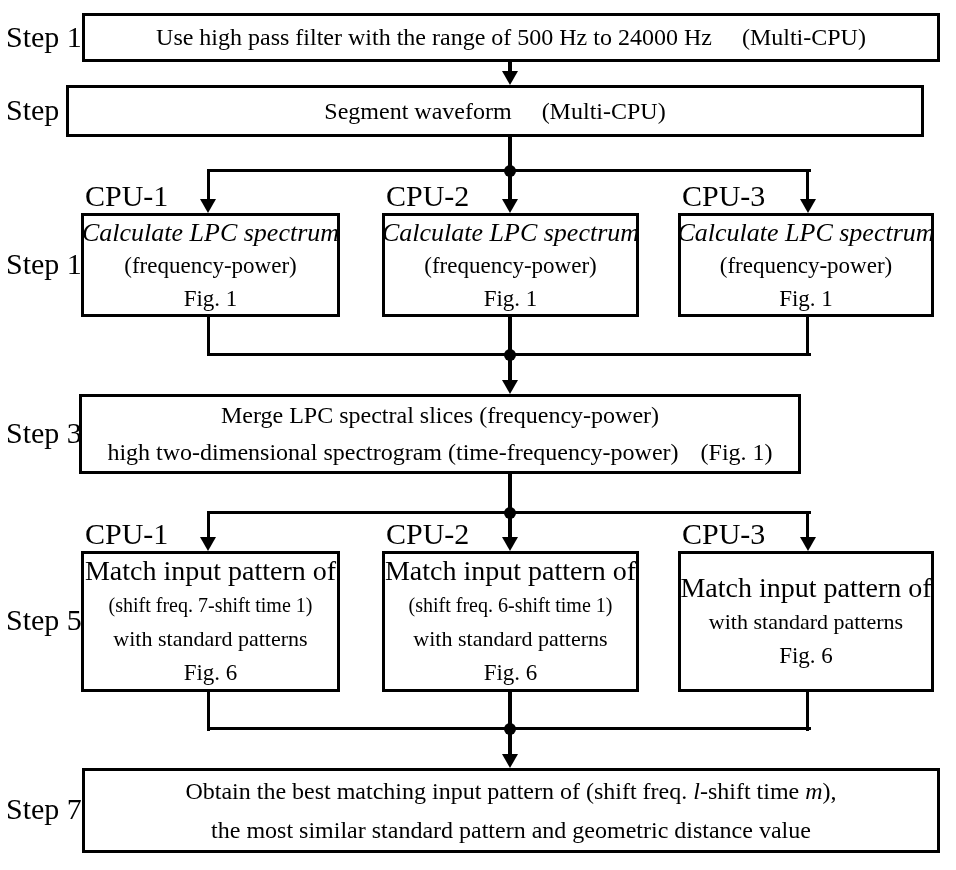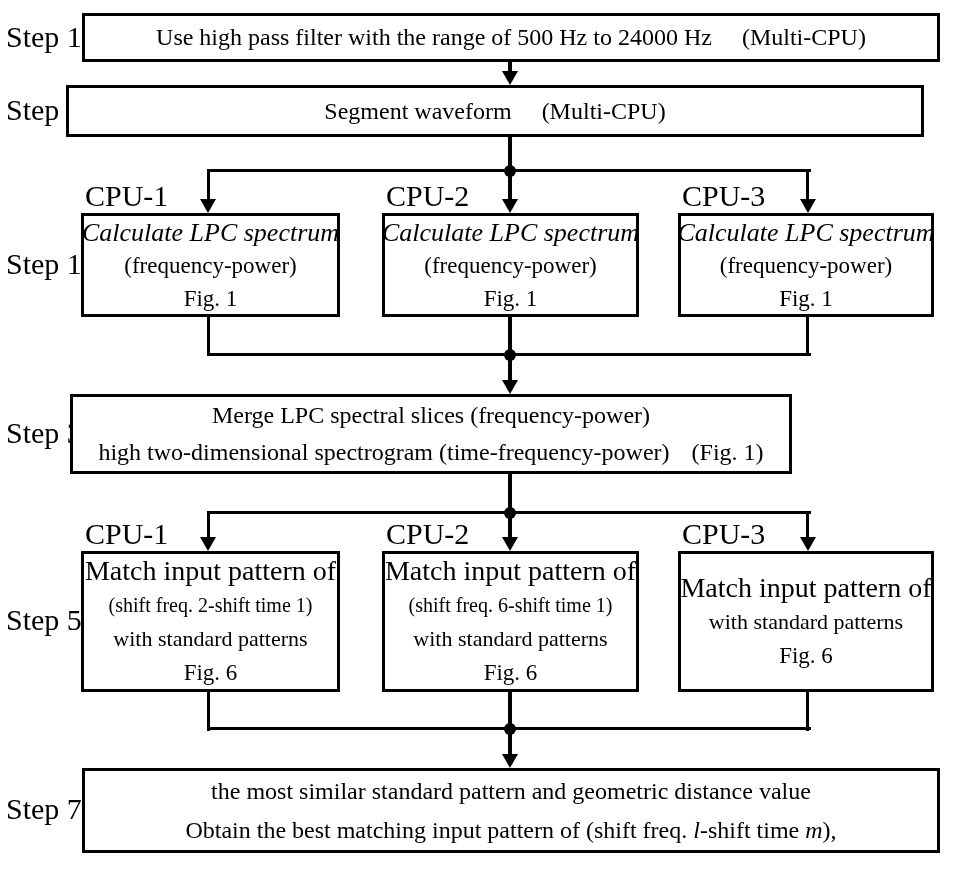--- a/index.html
+++ b/index.html
@@ -92,21 +92,21 @@
     <div class="l l3">Fig. 1</div>
   </div>
 
   <div class="vline" style="left:207px;top:317px;width:3px;height:39px"></div>
   <div class="vline" style="left:806px;top:317px;width:3px;height:39px"></div>
   <div class="vline" style="left:508px;top:317px;width:4px;height:68px"></div>
   <div class="hline" style="left:207px;top:353px;width:604px;height:3px"></div>
   <div class="dot" style="left:504px;top:349px"></div>
   <div class="arrow" style="left:502px;top:380px"></div>
 
-  <div class="box" style="left:70px;top:394px;width:722px;height:80px">
+  <div class="box" style="left:79px;top:394px;width:722px;height:80px">
     <div class="b4line">Merge LPC spectral slices (frequency-power)</div>
     <div class="b4line">
       <span>high two-dimensional spectrogram (time-frequency-power)</span><span class="tag" style="margin-left:22px">(Fig. 1)</span>
     </div>
   </div>
 
   <div class="vline" style="left:508px;top:474px;width:4px;height:65px"></div>
   <div class="hline" style="left:207px;top:511px;width:604px;height:3px"></div>
   <div class="vline" style="left:207px;top:511px;width:3px;height:29px"></div>
   <div class="vline" style="left:806px;top:511px;width:3px;height:29px"></div>
@@ -114,21 +114,21 @@
   <div class="arrow" style="left:200px;top:537px"></div>
   <div class="arrow" style="left:502px;top:537px"></div>
   <div class="arrow" style="left:800px;top:537px"></div>
 
   <div class="cpu-label" style="left:85px;top:521px">CPU-1</div>
   <div class="cpu-label" style="left:386px;top:521px">CPU-2</div>
   <div class="cpu-label" style="left:682px;top:521px">CPU-3</div>
 
   <div class="box s5" style="left:81px;top:551px;width:259px;height:141px">
     <div class="l l1">Match input pattern of</div>
-    <div class="l l2">(shift freq. 2-shift time 1)</div>
+    <div class="l l2">(shift freq. 7-shift time 1)</div>
     <div class="l l3">with standard patterns</div>
     <div class="l l4">Fig. 6</div>
   </div>
   <div class="box s5" style="left:382px;top:551px;width:257px;height:141px">
     <div class="l l1">Match input pattern of</div>
     <div class="l l2">(shift freq. 6-shift time 1)</div>
     <div class="l l3">with standard patterns</div>
     <div class="l l4">Fig. 6</div>
   </div>
   <div class="box s5" style="left:678px;top:551px;width:256px;height:141px">
@@ -138,19 +138,19 @@
   </div>
 
   <div class="vline" style="left:207px;top:692px;width:3px;height:39px"></div>
   <div class="vline" style="left:806px;top:692px;width:3px;height:39px"></div>
   <div class="vline" style="left:508px;top:692px;width:4px;height:63px"></div>
   <div class="hline" style="left:207px;top:727px;width:604px;height:3px"></div>
   <div class="dot" style="left:504px;top:723px"></div>
   <div class="arrow" style="left:502px;top:754px"></div>
 
   <div class="box" style="left:82px;top:768px;width:858px;height:85px">
-    <div class="b6line">the most similar standard pattern and geometric distance value</div>
     <div class="b6line">
       <span>Obtain the best matching input pattern of (shift freq. </span><span class="var">l</span><span>-shift time </span><span class="var">m</span><span>),</span>
     </div>
+    <div class="b6line">the most similar standard pattern and geometric distance value</div>
   </div>
 
 </div>
 
 </body></html>

